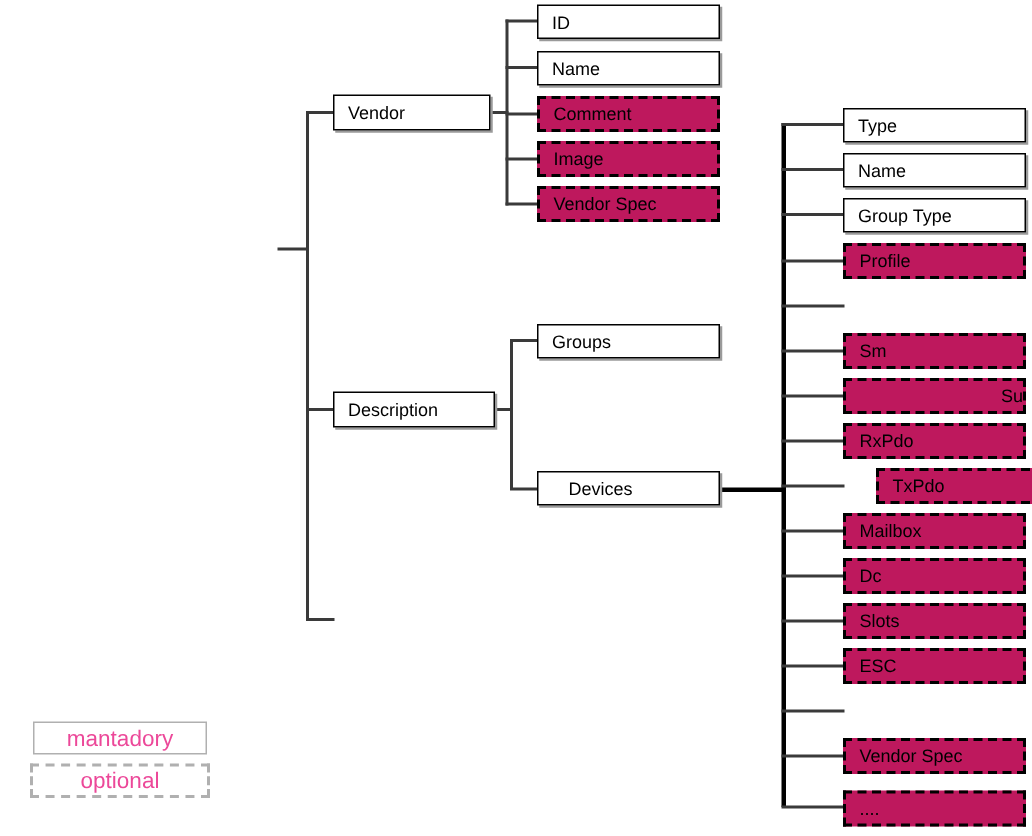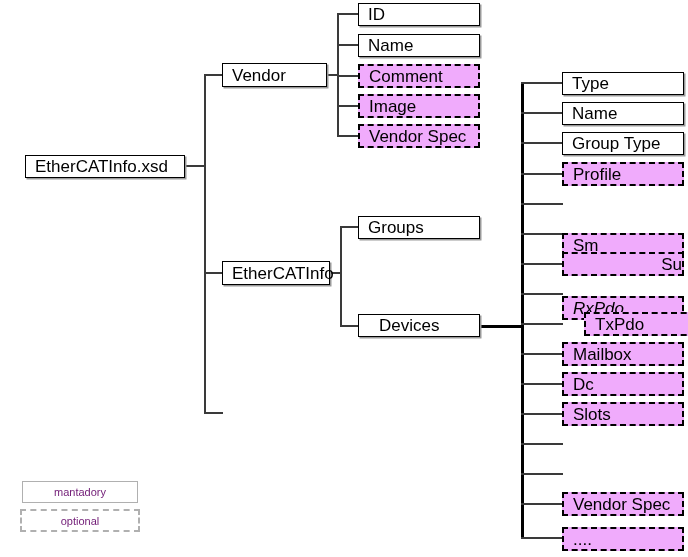--- a/index.html
+++ b/index.html
@@ -18,55 +18,55 @@
     background: #ffffff;
     overflow: hidden;
   }
   
   .node {
     position: absolute;
     box-sizing: border-box;
     display: flex;
     align-items: center;
     background: #ffffff;
-    font-size: 17px;
+    font-size: 12px;
     line-height: 1;
     color: #000000;
     padding-left: 9px;
     white-space: nowrap;
     z-index: 3;
   }
   .node.mandatory {
     border: 1px solid #000000;
     box-shadow: 1.5px 1.5px 0 0 #9a9a9a;
   }
   .node.optional {
     border: 2px dashed #000000;
-    background: #f0abfc;
+    background: #be185d;
   }
   
   .line {
     position: absolute;
     background: #3a3a3a;
     z-index: 1;
   }
   .line.h { height: 2px; }
   .line.v { width: 2px; }
   .line.thick { background: #000000; }
   .line.thick.h { height: 3px; }
   .line.thick.v { width: 3px; }
   
   .legend-box {
     position: absolute;
     box-sizing: border-box;
     display: flex;
     align-items: center;
     justify-content: center;
-    font-size: 11px;
-    color: #701a75;
+    font-size: 15px;
+    color: #ec4899;
     background: #ffffff;
     white-space: nowrap;
     z-index: 3;
     text-align: right;
   }
   .legend-box.mandatory {
     border: 1px solid #b0b0b0;
   }
   .legend-box.optional {
     border: 2px dashed #b0b0b0;
@@ -111,29 +111,26 @@
   <div class="line h" style="left:521px; top:293px; width:42px;"></div>
   <div class="line h" style="left:521px; top:323px; width:42px;"></div>
   <div class="line h" style="left:521px; top:353px; width:42px;"></div>
   <div class="line h" style="left:521px; top:383px; width:42px;"></div>
   <div class="line h" style="left:521px; top:413px; width:42px;"></div>
   <div class="line h" style="left:521px; top:443px; width:42px;"></div>
   <div class="line h" style="left:521px; top:473px; width:42px;"></div>
   <div class="line h" style="left:521px; top:503px; width:42px;"></div>
   <div class="line h" style="left:521px; top:537px; width:42px;"></div>
 
-  <div class="node mandatory" style="left:25px; top:155px; width:160px; height:23px;">
-    <span>EtherCATInfo.xsd</span>
-  </div>
 
   <div class="node mandatory" style="left:222px; top:63px; width:105px; height:24px;">
     <span>Vendor</span>
   </div>
   <div class="node mandatory" style="left:222px; top:261px; width:108px; height:24px;">
-    <span>EtherCATInfo</span>
+    <span>Description</span>
   </div>
 
   <div class="node mandatory" style="left:358px; top:3px; width:122px; height:23px;">
     <span>ID</span>
   </div>
   <div class="node mandatory" style="left:358px; top:34px; width:122px; height:23px;">
     <span>Name</span>
   </div>
   <div class="node optional" style="left:358px; top:64px; width:122px; height:24px;">
     <span>Comment</span>
@@ -157,41 +154,44 @@
   </div>
   <div class="node mandatory" style="left:562px; top:102px; width:122px; height:23px;">
     <span>Name</span>
   </div>
   <div class="node mandatory" style="left:562px; top:132px; width:122px; height:23px;">
     <span>Group Type</span>
   </div>
   <div class="node optional" style="left:562px; top:162px; width:122px; height:24px;">
     <span>Profile</span>
   </div>
-  <div class="node optional" style="left:562px; top:233px; width:122px; height:24px;">
+  <div class="node optional" style="left:562px; top:222px; width:122px; height:24px;">
     <span>Sm</span>
   </div>
   <div class="node optional" style="left:562px; top:252px; width:122px; height:24px;justify-content:flex-end;">
     <span>Su</span>
   </div>
-  <div class="node optional" style="left:562px; top:296px; width:122px; height:24px;font-style:italic;">
+  <div class="node optional" style="left:562px; top:282px; width:122px; height:24px;">
     <span>RxPdo</span>
   </div>
   <div class="node optional" style="left:584px; top:312px; width:122px; height:24px;">
     <span>TxPdo</span>
   </div>
   <div class="node optional" style="left:562px; top:342px; width:122px; height:24px;">
     <span>Mailbox</span>
   </div>
   <div class="node optional" style="left:562px; top:372px; width:122px; height:24px;">
     <span>Dc</span>
   </div>
   <div class="node optional" style="left:562px; top:402px; width:122px; height:24px;">
     <span>Slots</span>
   </div>
+  <div class="node optional" style="left:562px; top:432px; width:122px; height:24px;">
+    <span>ESC</span>
+  </div>
   <div class="node optional" style="left:562px; top:492px; width:122px; height:24px;">
     <span>Vendor Spec</span>
   </div>
   <div class="node optional" style="left:562px; top:527px; width:122px; height:24px;">
     <span>....</span>
   </div>
 
   <div class="legend-box mandatory" style="left:22px; top:481px; width:116px; height:22px;">
     <span>mantadory</span>
   </div>

